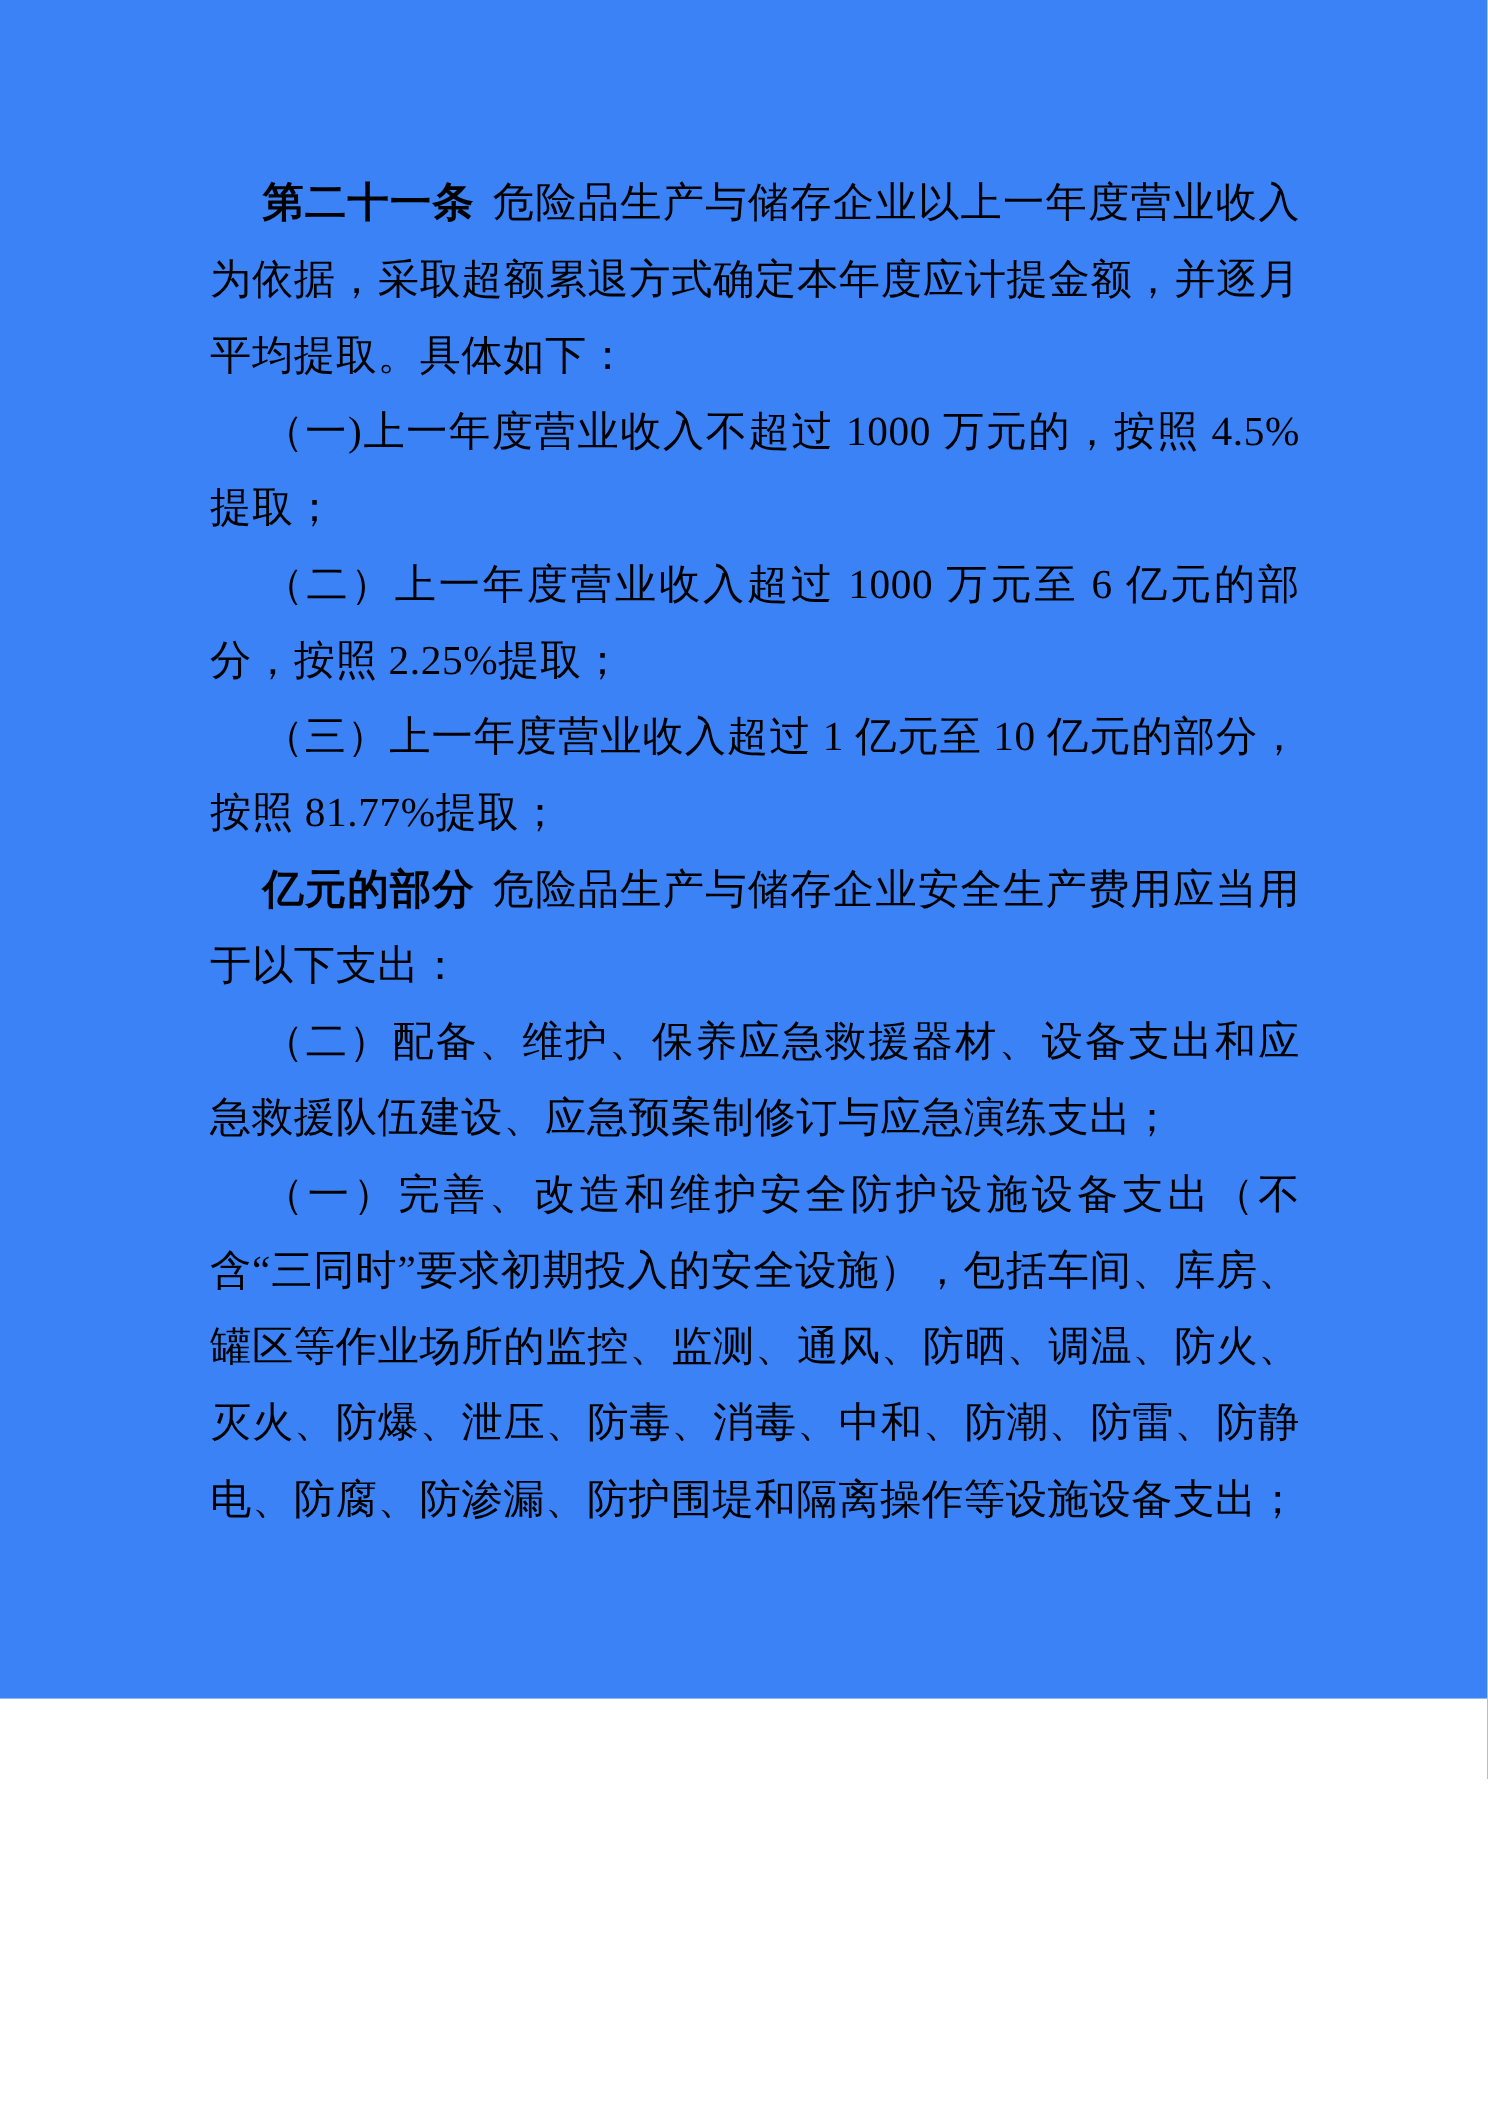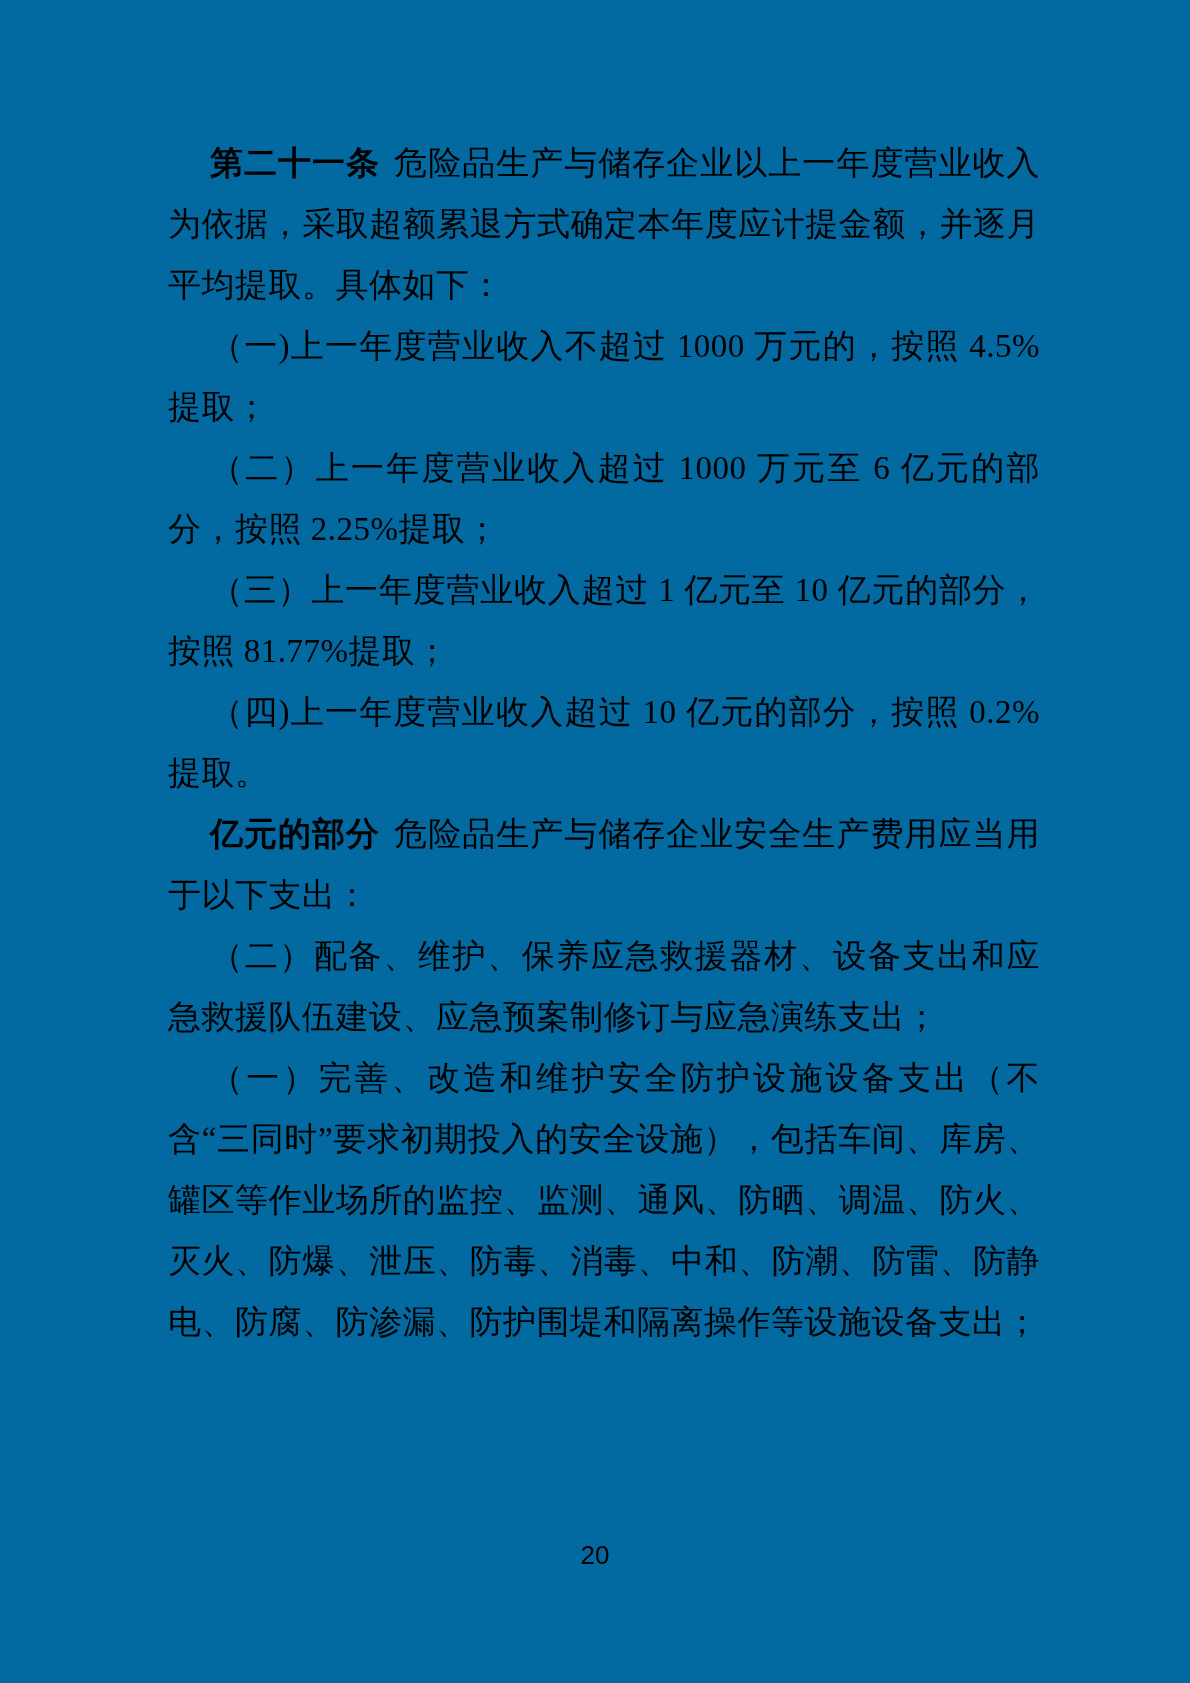--- a/index.html
+++ b/index.html
@@ -3,22 +3,22 @@
 <meta charset="utf-8">
 <style>
   html, body {
     margin: 0;
     padding: 0;
     background: #ffffff;
   }
   .page {
     position: relative;
     width: 1190px;
-    height: 1683px;
-    background: #0369a1;
+    height: 1359px;
+    background: #3b82f6;
     overflow: hidden;
     font-family: "Liberation Serif", serif;
     color: #000000;
   }
   .content {
     position: absolute;
     top: 133px;
     left: 168px;
     right: 150px;
     font-size: 33px;
@@ -53,21 +53,20 @@
   <div class="content">
 
     <p class="para"><span class="article-heading">第二十一条</span><span>危险品生产与储存企业以上一年度营业收入为依据，采取超额累退方式确定本年度应计提金额，并逐月平均提取。具体如下：</span></p>
 
     <p class="para"><span>（一)上一年度营业收入不超过 1000 万元的，按照 4.5%提取；</span></p>
 
     <p class="para"><span>（二）上一年度营业收入超过 1000 万元至 6 亿元的部分，按照 2.25%提取；</span></p>
 
     <p class="para"><span>（三）上一年度营业收入超过 1 亿元至 10 亿元的部分，按照 81.77%提取；</span></p>
 
-    <p class="para"><span>（四)上一年度营业收入超过 10 亿元的部分，按照 0.2%提取。</span></p>
 
     <p class="para"><span class="article-heading">亿元的部分</span><span>危险品生产与储存企业安全生产费用应当用于以下支出：</span></p>
 
     <p class="para"><span>（二）配备、维护、保养应急救援器材、设备支出和应急救援队伍建设、应急预案制修订与应急演练支出；</span></p>
 
     <p class="para"><span>（一）完善、改造和维护安全防护设施设备支出（不含“三同时”要求初期投入的安全设施），包括车间、库房、罐区等作业场所的监控、监测、通风、防晒、调温、防火、灭火、防爆、泄压、防毒、消毒、中和、防潮、防雷、防静电、防腐、防渗漏、防护围堤和隔离操作等设施设备支出；</span></p>
 
   </div>
 
   <div class="page-number">20</div>

